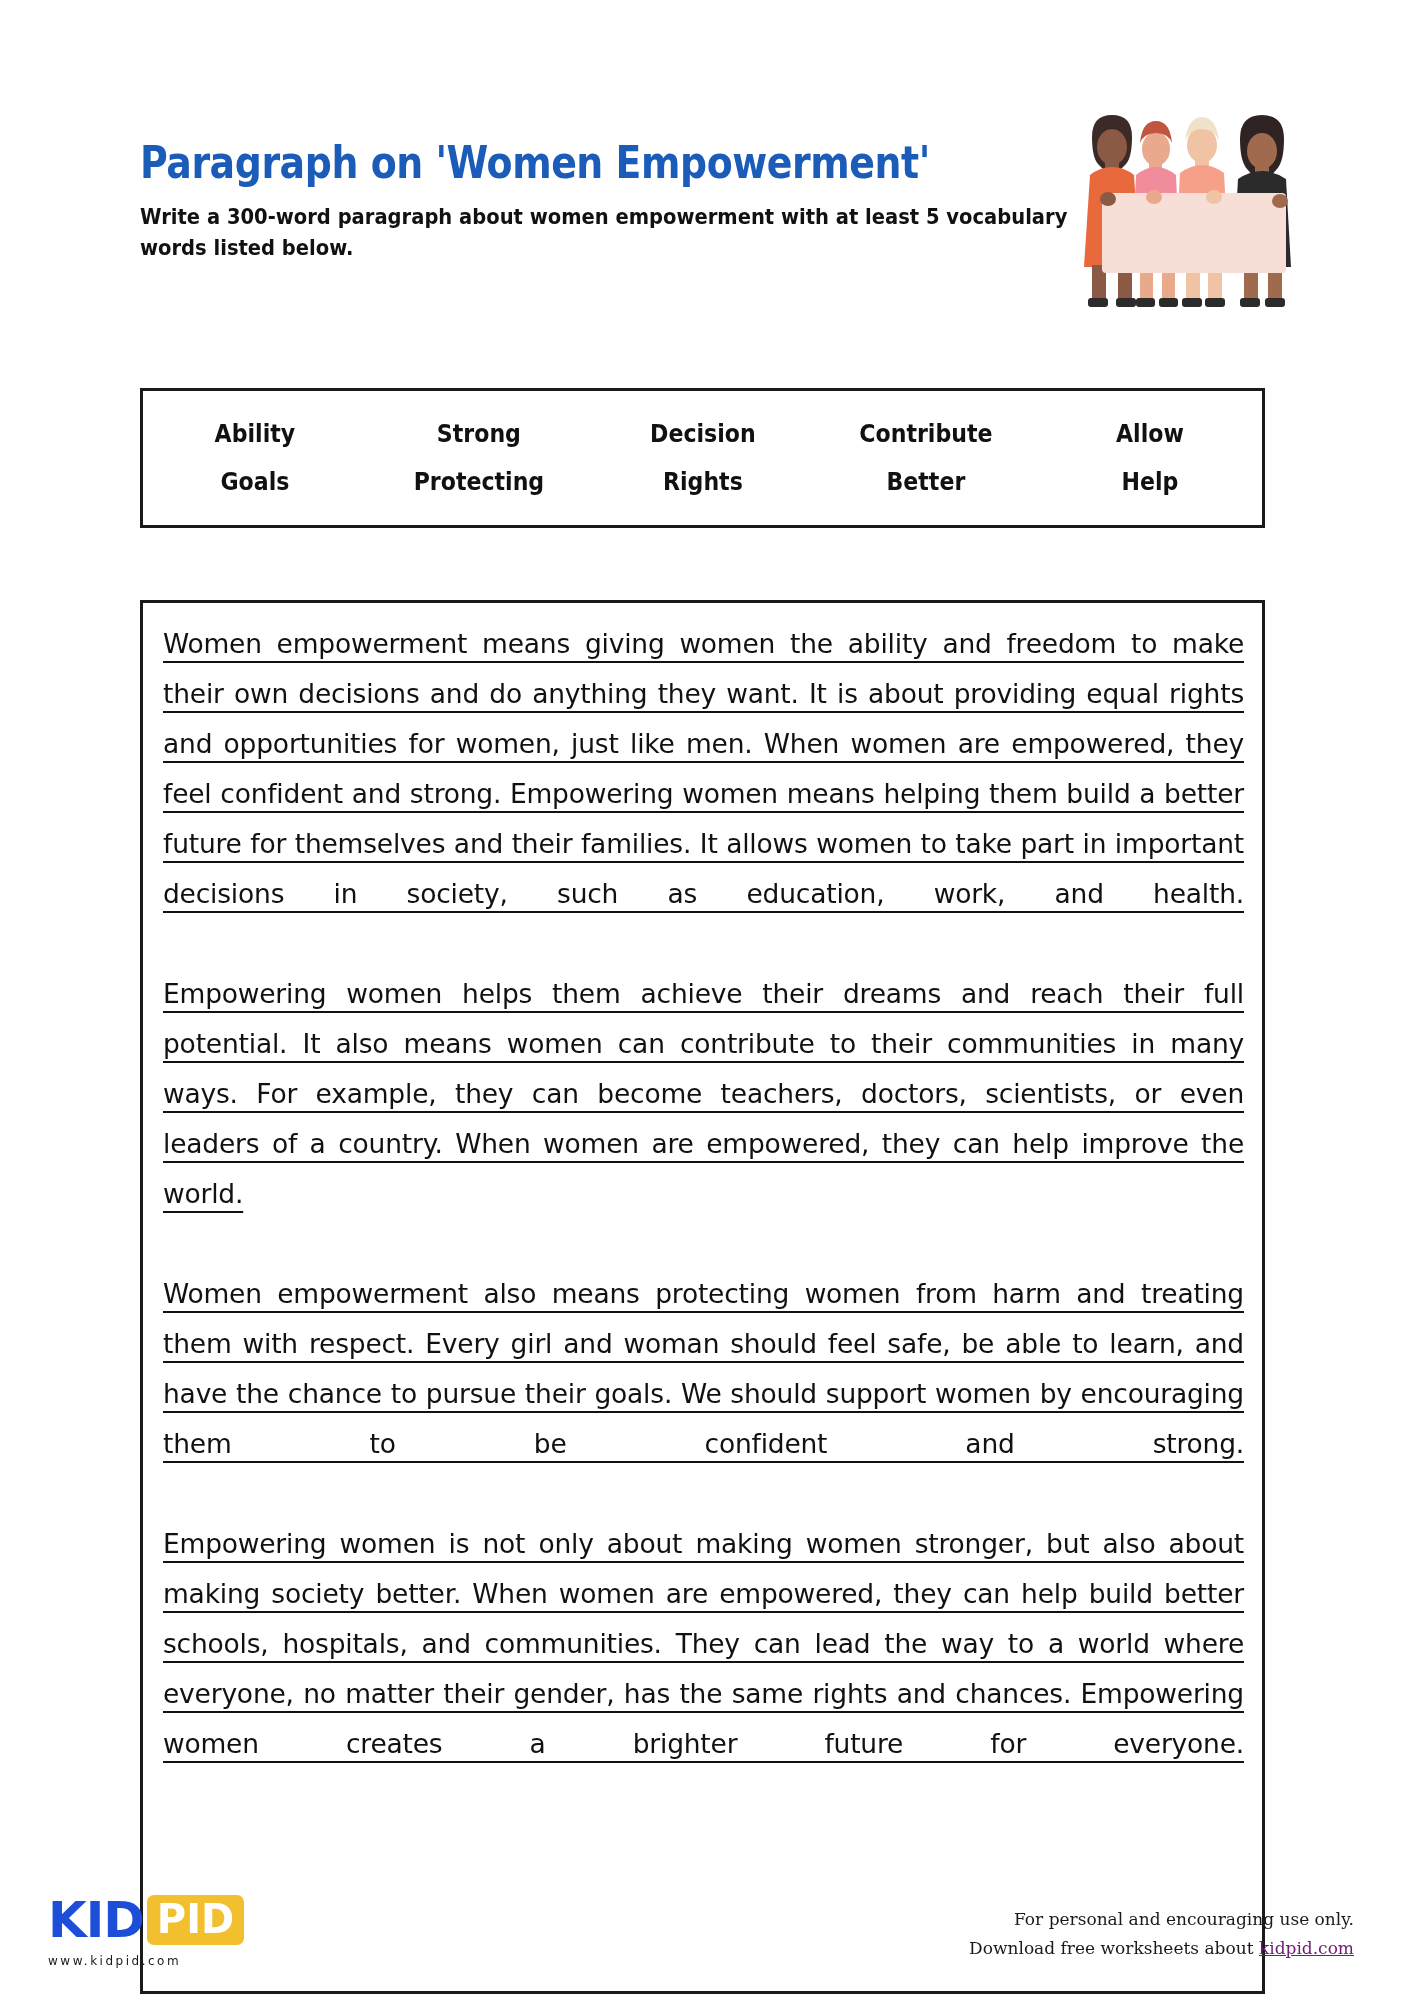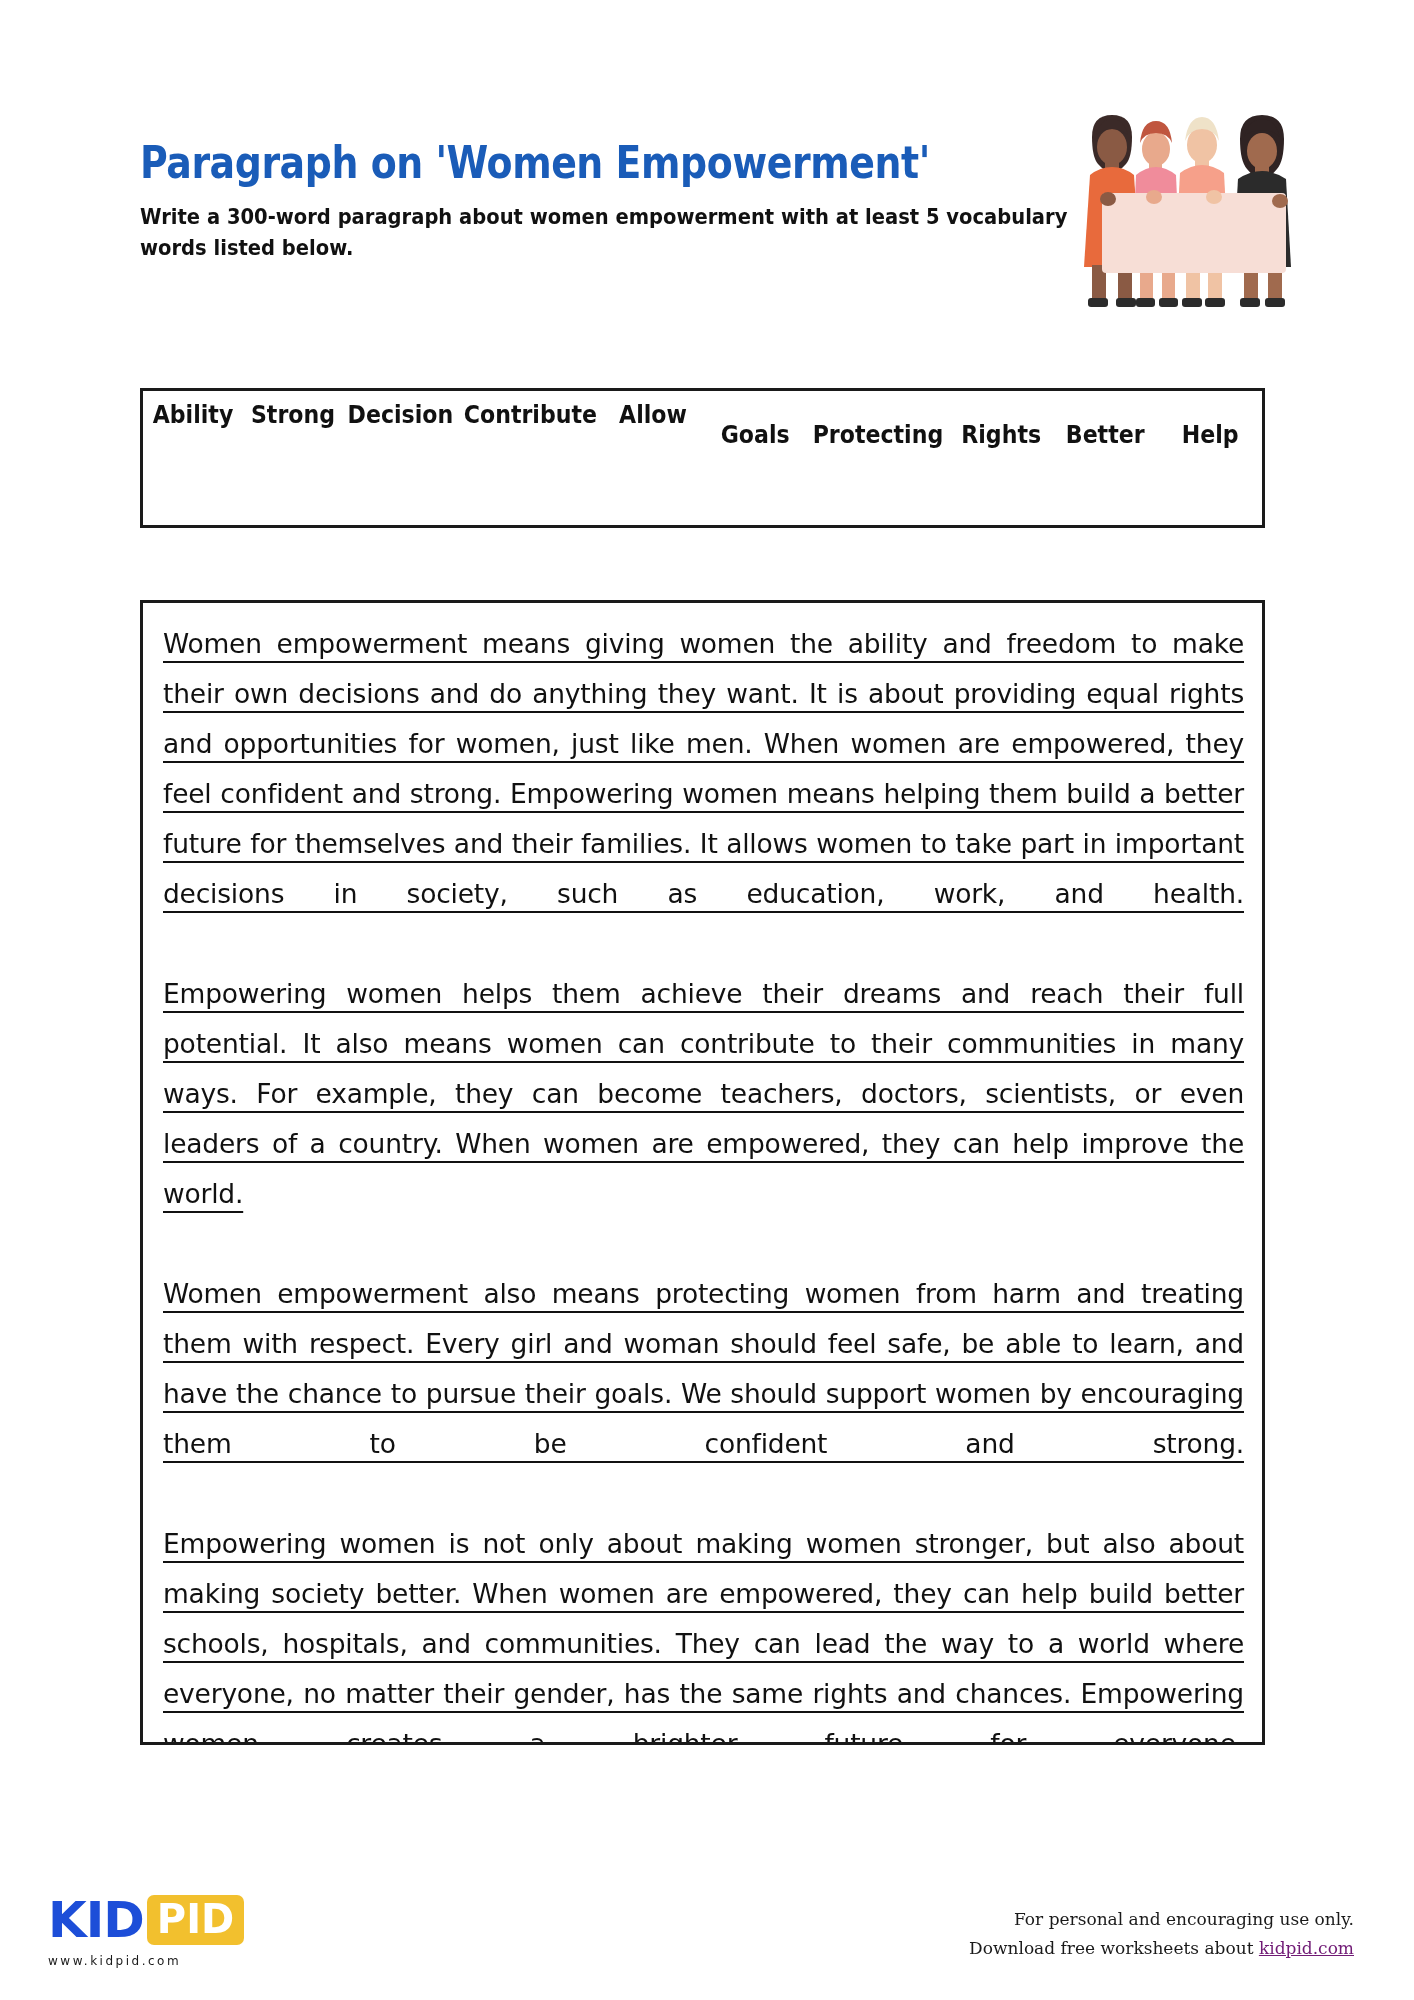--- a/index.html
+++ b/index.html
@@ -62,21 +62,21 @@
 
   
   .vocab-box {
     position: absolute;
     left: 140px;
     top: 388px;
     width: 1125px;
     height: 140px;
     border: 3px solid #1a1a1a;
     display: flex;
-    flex-direction: row;
+    flex-direction: column;
     justify-content: center;
     padding: 10px 0;
   }
 
   .vocab-row {
     display: flex;
     width: 100%;
   }
 
   .vocab-row + .vocab-row { margin-top: 20px; }
@@ -90,21 +90,21 @@
     color: #111111;
     transform: scaleX(0.92);
   }
 
   
   .answer-box {
     position: absolute;
     left: 140px;
     top: 600px;
     width: 1125px;
-    height: 1145px;
+    height: 1394px;
     border: 3px solid #1a1a1a;
     padding: 16px 18px 8px 20px;
     overflow: hidden;
   }
 
   .answer-text {
     font-family: "DejaVu Sans", sans-serif;
     font-size: 26.5px;
     line-height: 50px;
     color: #111111;

